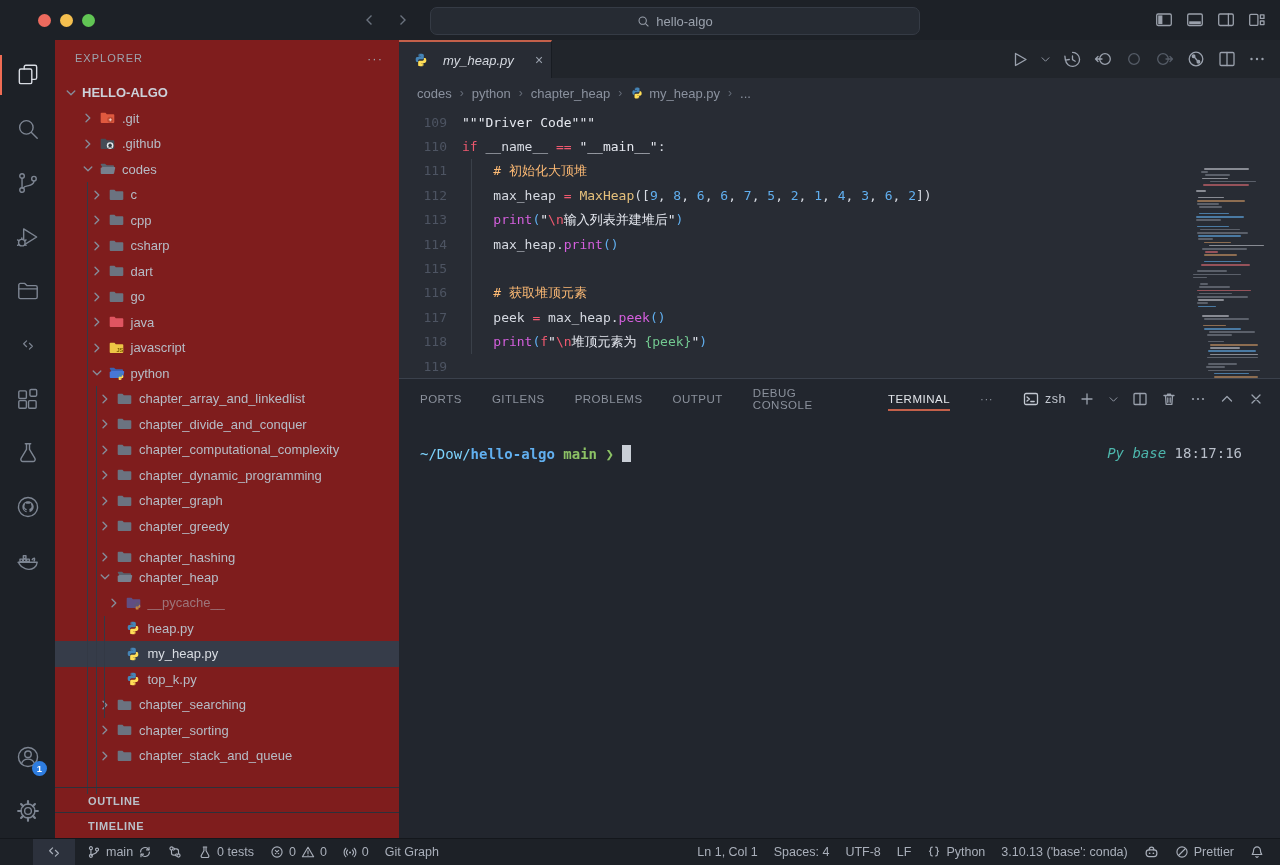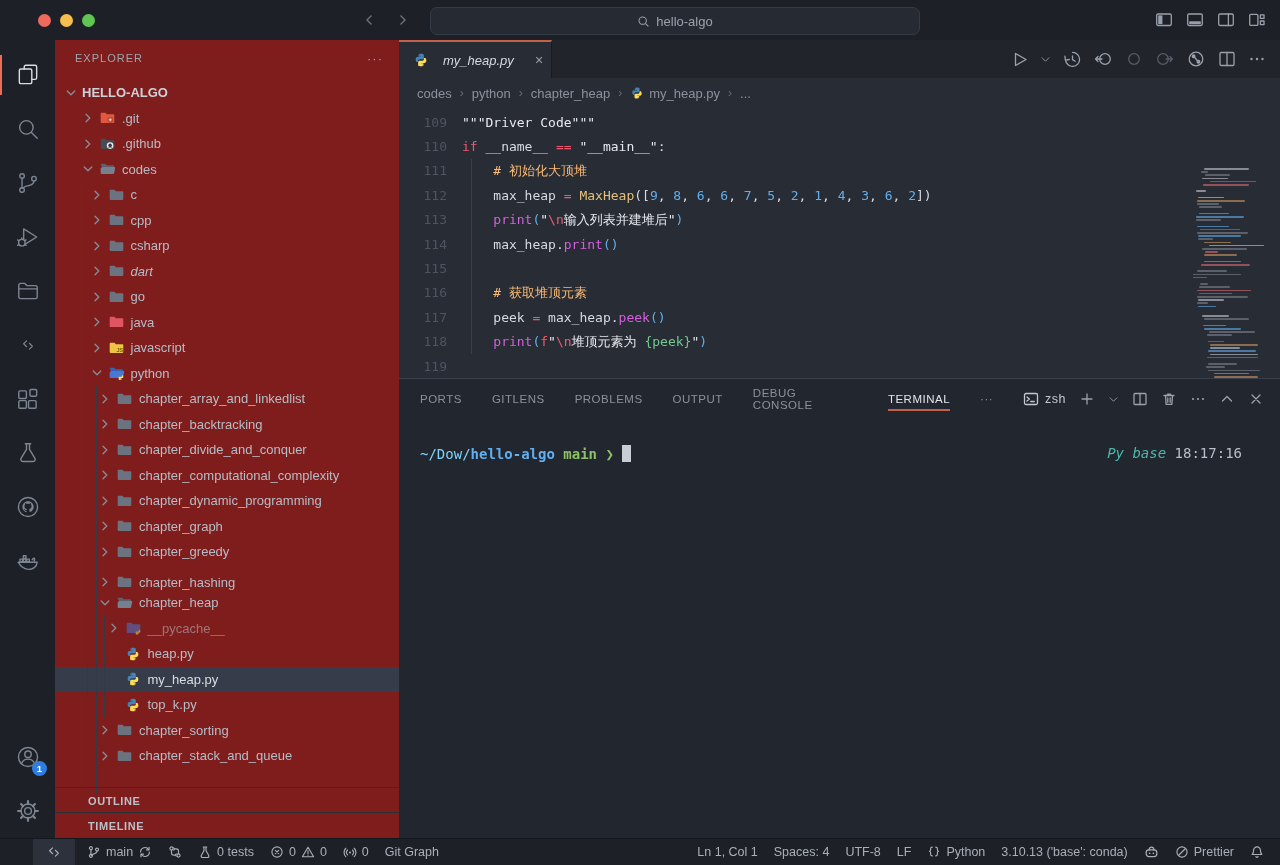--- a/index.html
+++ b/index.html
@@ -349,21 +349,21 @@
             <path d="M6 4.2 9.8 8 6 11.8"></path>
           </svg>
         </span>
         <span class="ticon">
           <svg width="17" height="16" viewBox="0 0 16 16">
             <path d="M1.2 3.6c0-.5.4-.9.9-.9h3.4c.3 0 .5.1.7.3l1.1 1.2h6.6c.5 0 .9.4.9.9v7c0 .5-.4.9-.9.9H2.1c-.5 0-.9-.4-.9-.9z" fill="#6b7380"></path>
           </svg>
         </span>
         <span class="tlabel">csharp</span>
       </div>
-      <div class="tree-row" style="padding-left: 33.5px; font-style: italic;">
+      <div class="tree-row" style="padding-left: 33.5px;">
         <span class="twisty">
           <svg width="16" height="16" viewBox="0 0 16 16" fill="none" stroke="currentColor" stroke-width="1.3" stroke-linecap="round" stroke-linejoin="round">
             <path d="M6 4.2 9.8 8 6 11.8"></path>
           </svg>
         </span>
         <span class="ticon">
           <svg width="17" height="16" viewBox="0 0 16 16">
             <path d="M1.2 3.6c0-.5.4-.9.9-.9h3.4c.3 0 .5.1.7.3l1.1 1.2h6.6c.5 0 .9.4.9.9v7c0 .5-.4.9-.9.9H2.1c-.5 0-.9-.4-.9-.9z" fill="#6b7380"></path>
           </svg>
         </span>
@@ -444,33 +444,20 @@
         <span class="twisty">
           <svg width="16" height="16" viewBox="0 0 16 16" fill="none" stroke="currentColor" stroke-width="1.3" stroke-linecap="round" stroke-linejoin="round">
             <path d="M6 4.2 9.8 8 6 11.8"></path>
           </svg>
         </span>
         <span class="ticon">
           <svg width="17" height="16" viewBox="0 0 16 16">
             <path d="M1.2 3.6c0-.5.4-.9.9-.9h3.4c.3 0 .5.1.7.3l1.1 1.2h6.6c.5 0 .9.4.9.9v7c0 .5-.4.9-.9.9H2.1c-.5 0-.9-.4-.9-.9z" fill="#6b7380"></path>
           </svg>
         </span>
-        <span class="tlabel">chapter_backtracking</span>
-      </div>
-      <div class="tree-row" style="padding-left: 42px;">
-        <span class="twisty">
-          <svg width="16" height="16" viewBox="0 0 16 16" fill="none" stroke="currentColor" stroke-width="1.3" stroke-linecap="round" stroke-linejoin="round">
-            <path d="M6 4.2 9.8 8 6 11.8"></path>
-          </svg>
-        </span>
-        <span class="ticon">
-          <svg width="17" height="16" viewBox="0 0 16 16">
-            <path d="M1.2 3.6c0-.5.4-.9.9-.9h3.4c.3 0 .5.1.7.3l1.1 1.2h6.6c.5 0 .9.4.9.9v7c0 .5-.4.9-.9.9H2.1c-.5 0-.9-.4-.9-.9z" fill="#6b7380"></path>
-          </svg>
-        </span>
         <span class="tlabel">chapter_divide_and_conquer</span>
       </div>
       <div class="tree-row" style="padding-left: 42px;">
         <span class="twisty">
           <svg width="16" height="16" viewBox="0 0 16 16" fill="none" stroke="currentColor" stroke-width="1.3" stroke-linecap="round" stroke-linejoin="round">
             <path d="M6 4.2 9.8 8 6 11.8"></path>
           </svg>
         </span>
         <span class="ticon">
           <svg width="17" height="16" viewBox="0 0 16 16">
@@ -581,20 +568,33 @@
         <span class="tlabel">my_heap.py</span>
       </div>
       <div class="tree-row" style="padding-left: 69.5px;">
         <span class="ticon">
           <svg width="16" height="16" viewBox="0 0 48 48">
             <path fill="#4584b6" d="M24 5c-7.9 0-7.4 3.4-7.4 3.4v5.5h7.5v1.1H13.4S8 14.4 8 22.3c0 7.9 4.7 7.6 4.7 7.6h2.8v-3.7s-.2-4.7 4.6-4.7h7.9s4.5.1 4.5-4.3V8.9S33.2 5 24 5zm-4.1 2.4a1.3 1.3 0 1 1 0 2.6 1.3 1.3 0 0 1 0-2.6z"></path>
             <path fill="#ffde57" d="M24 43c7.9 0 7.4-3.4 7.4-3.4v-5.5h-7.5V33h10.7s5.4.6 5.4-7.3c0-7.9-4.7-7.6-4.7-7.6h-2.8v3.7s.2 4.7-4.6 4.7H20s-4.5-.1-4.5 4.3v8.2S14.8 43 24 43zm4.1-2.4a1.3 1.3 0 1 1 0-2.6 1.3 1.3 0 0 1 0 2.6z"></path>
           </svg>
         </span>
         <span class="tlabel">top_k.py</span>
+      </div>
+      <div class="tree-row" style="padding-left: 42px;">
+        <span class="twisty">
+          <svg width="16" height="16" viewBox="0 0 16 16" fill="none" stroke="currentColor" stroke-width="1.3" stroke-linecap="round" stroke-linejoin="round">
+            <path d="M6 4.2 9.8 8 6 11.8"></path>
+          </svg>
+        </span>
+        <span class="ticon">
+          <svg width="17" height="16" viewBox="0 0 16 16">
+            <path d="M1.2 3.6c0-.5.4-.9.9-.9h3.4c.3 0 .5.1.7.3l1.1 1.2h6.6c.5 0 .9.4.9.9v7c0 .5-.4.9-.9.9H2.1c-.5 0-.9-.4-.9-.9z" fill="#6b7380"></path>
+          </svg>
+        </span>
+        <span class="tlabel">chapter_searching</span>
       </div>
       <div class="tree-row" style="padding-left: 42px;">
         <span class="twisty">
           <svg width="16" height="16" viewBox="0 0 16 16" fill="none" stroke="currentColor" stroke-width="1.3" stroke-linecap="round" stroke-linejoin="round">
             <path d="M6 4.2 9.8 8 6 11.8"></path>
           </svg>
         </span>
         <span class="ticon">
           <svg width="17" height="16" viewBox="0 0 16 16">
             <path d="M1.2 3.6c0-.5.4-.9.9-.9h3.4c.3 0 .5.1.7.3l1.1 1.2h6.6c.5 0 .9.4.9.9v7c0 .5-.4.9-.9.9H2.1c-.5 0-.9-.4-.9-.9z" fill="#6b7380"></path>

